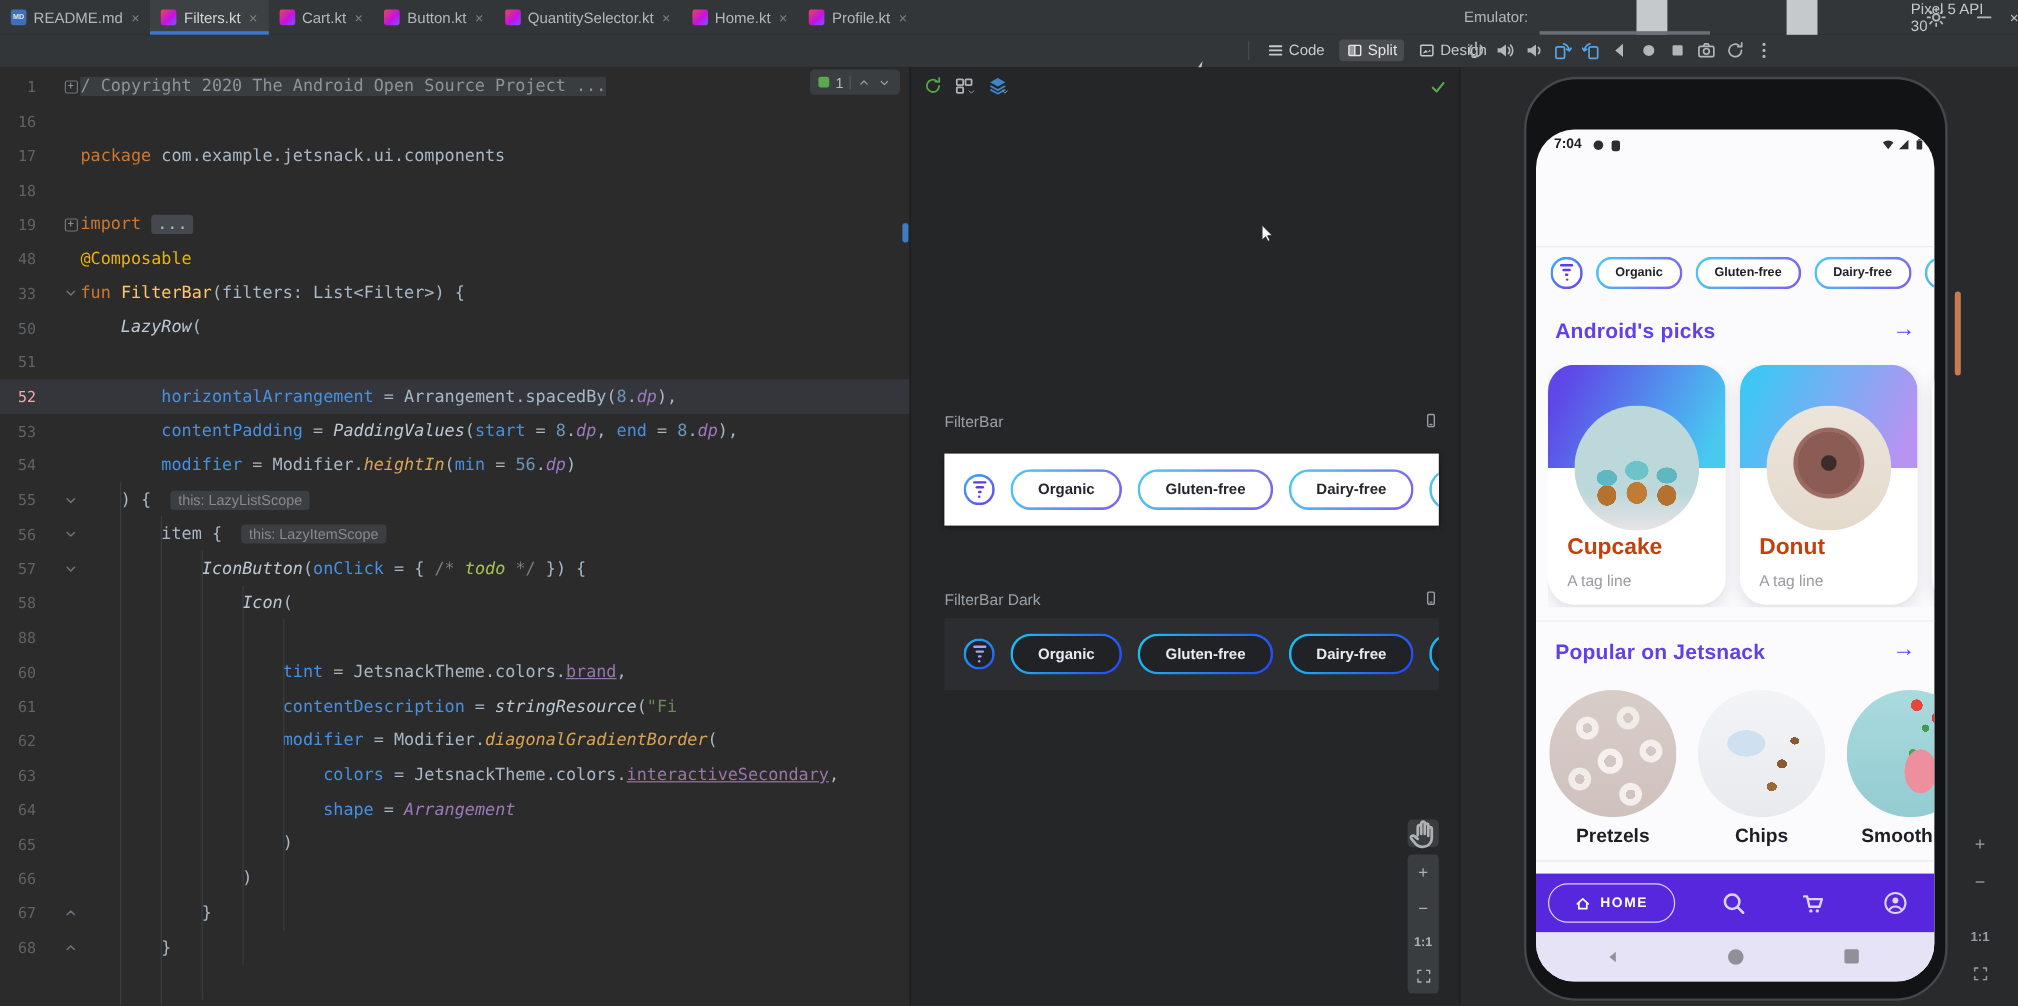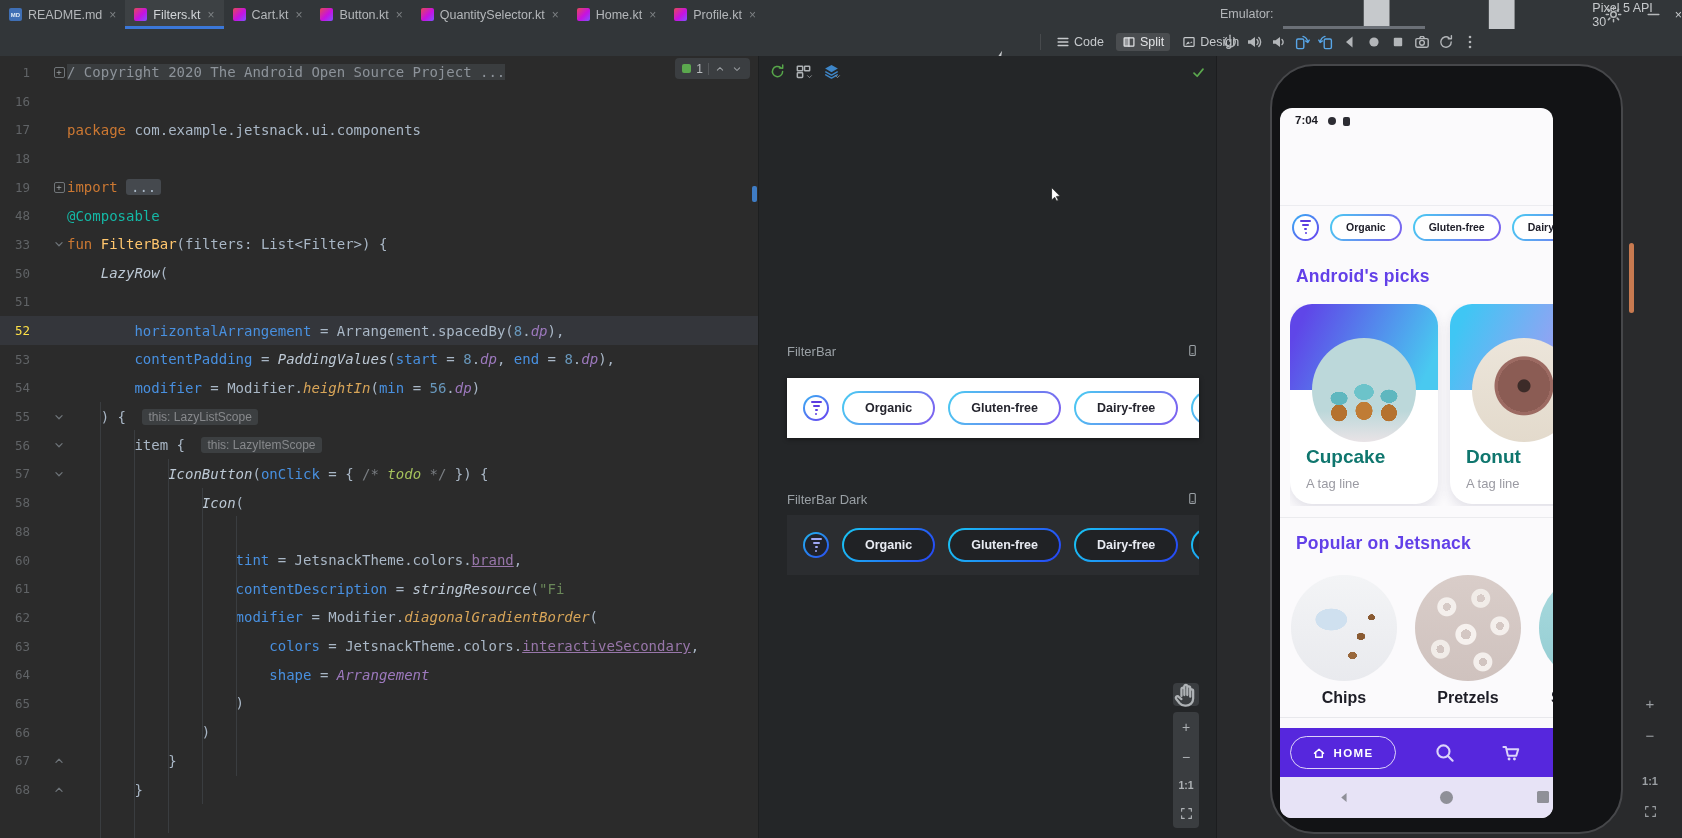--- a/index.html
+++ b/index.html
@@ -38,26 +38,26 @@
 
   
   #main{position:absolute;left:0;top:56px;width:1682px;height:782px}
 
   
   #editor{position:absolute;left:0;top:0;width:758px;height:782px;background:#2B2B2B;overflow:hidden}
   #code{position:absolute;left:0;top:2px;width:758px}
   .crow{height:28.7px;display:flex;align-items:center;white-space:pre;font-family:"DejaVu Sans Mono",monospace;font-size:14px}
   .crow.hl{background:#34363b}
   .lnum{width:30px;text-align:right;color:#606366;font-size:12.5px;flex:none}
-  .crow.hl .lnum{color:#fde047}
+  .crow.hl .lnum{color:#fca5a5}
   .fslot{width:14px;height:14px;margin-left:22px;flex:none;color:#6e7479;display:flex;align-items:center;justify-content:center}
   .pbox{width:11px;height:11px;border:1px solid #707579;border-radius:2px;font-size:9px;line-height:9px;color:#9aa0a4;text-align:center;box-sizing:border-box}
   .ctext{flex:none;padding-left:1px}
   .ctext span{font-family:"DejaVu Sans Mono",monospace}
-  .k{color:#CC7832}.t{color:#A9B7C6}.f{color:#FFC66D}.a{color:#14b8a6}
+  .k{color:#CC7832}.t{color:#A9B7C6}.f{color:#FFC66D}.a{color:#eab308}
   .p{color:#9876AA}.pi{color:#9D79BE;font-style:italic}.pu{color:#9876AA;text-decoration:underline}
   .b{color:#4890E0}.n{color:#6897BB}.it{color:#BCC8D4;font-style:italic}
   .oi{color:#D8A558;font-style:italic}.g{color:#7A7E83}.gi{color:#A5C25C;font-style:italic}
   .str{color:#6A8759}
   .fold1{background:#3a3d3f;color:#8d939a}
   .fb{background:#45494e;border-radius:3px;padding:0 5px;color:#a9b7c6}
   .hint{font-family:"Liberation Sans",sans-serif;font-size:12px;background:#3c3f41;color:#87898c;border-radius:3px;padding:1px 6px;margin-left:8px}
   .iguide{position:absolute;width:1px;background:#3a3d40}
   #inspect{position:absolute;right:8px;top:2px;height:21px;background:#3b3e41;border-radius:4px;display:flex;align-items:center;gap:5px;padding:0 7px}
   #inspect .gbadge{width:9px;height:9px;border-radius:2px;background:#5ba84e}
@@ -91,21 +91,21 @@
   #pvzgroup{position:absolute;left:414px;top:656px;width:26px;height:116px;background:#3a3d40;border-radius:4px;
             display:flex;flex-direction:column;align-items:center;justify-content:space-around;color:#aeb2b5}
   .zi{font-size:14px;line-height:14px}
   .zlabel{font-size:10.5px;font-weight:bold}
   #pv-cursor{position:absolute;left:292px;top:128px;width:14px;height:20px}
   #pv-check{position:absolute;left:432px;top:9px;width:15px;height:15px;color:#5ba84e}
 
   
   #device{position:absolute;left:1216px;top:0;width:466px;height:782px;background:#292a2c;border-left:1px solid #1c1d1f}
   #phone{position:absolute;left:53px;top:8px;width:353px;height:770px;background:#121315;border:2px solid #46474a;border-radius:44px;box-sizing:border-box}
-  #screen{position:absolute;left:8px;top:42px;width:273px;height:710px;background:#fbfafc;border-radius:12px;overflow:hidden}
+  #screen{position:absolute;left:8px;top:42px;width:332px;height:710px;background:#fbfafc;border-radius:32px;overflow:hidden}
   
   #statusbar{position:absolute;left:0;top:0;width:332px;height:26px}
   #st-time{position:absolute;left:15px;top:6px;font-size:11.5px;font-weight:bold;color:#1b1b22}
   .st-glyph{position:absolute;top:9px;background:#2c2c33}
   #st-c1{left:48px;width:8px;height:8px;border-radius:50%}
   #st-c2{left:63px;width:7px;height:9px;border-radius:2px}
   .st-r{position:absolute;top:7px;width:11px;height:11px;color:#2c2c33}
   
   #delivery{position:absolute;left:0;top:26px;width:332px;height:71px}
   #delivery .txt{position:absolute;left:28px;top:30px;font-size:15px;font-weight:bold;color:#17171f;letter-spacing:.1px}
@@ -117,21 +117,21 @@
          font-size:10.5px;font-weight:bold;color:#20202b;flex:none;box-sizing:border-box;
          background:linear-gradient(#fff,#fff) padding-box,linear-gradient(120deg,var(--cg1),var(--cg2)) border-box}
   .afunnel{width:27px;height:27px}
   
   .sectitle{position:absolute;left:16px;font-size:17.5px;font-weight:bold;color:var(--accent);letter-spacing:.2px}
   .secarrow{position:absolute;left:297px;font-size:19px;color:var(--accent);font-weight:bold}
   #cards{position:absolute;left:10px;top:196px;width:322px;height:202px;display:flex;gap:12px;overflow:hidden}
   .card{width:148px;height:200px;background:#fff;border-radius:22px;box-shadow:0 5px 12px rgba(40,40,80,.12);overflow:hidden;flex:none;position:relative}
   .chead{position:absolute;left:0;top:0;width:148px;height:86px}
   .cphoto{position:absolute;top:34px;left:22px;width:104px;height:104px;border-radius:50%}
-  .cname{position:absolute;top:142px;left:16px;font-size:19px;font-weight:bold;color:#0f766e}
+  .cname{position:absolute;top:142px;left:16px;font-size:19px;font-weight:bold;color:#c2410c}
   .ctag{position:absolute;top:172px;left:16px;font-size:13px;color:#9a9aa2}
   #div2{position:absolute;left:0;top:409px;width:332px;height:1px;background:#ebebee}
   #popular{position:absolute;left:11px;top:467px;width:321px;height:140px;display:flex;gap:18px;overflow:hidden}
   .pitem{width:106px;flex:none;text-align:center}
   .pcirc{width:106px;height:106px;border-radius:50%}
   .pname{margin-top:8px;font-size:16px;font-weight:bold;color:#1d1d26;white-space:nowrap}
   #div3{position:absolute;left:0;top:609px;width:332px;height:1px;background:#e8e8ec}
   
   .ph-cupcake{background:
       radial-gradient(14px 11px at 26% 58%,#5fb7bf 60%,transparent 62%),
@@ -588,26 +588,26 @@
               <div class="ctag">A tag line</div>
             </div>
             <div class="card"></div>
           </div>
 
         <div id="div2"></div>
         <span class="sectitle" style="top:425px">Popular on Jetsnack</span>
         <span class="secarrow" style="top:423px">→</span>
         <div id="popular">
             <div class="pitem">
+              <div class="pcirc ph-pretzels"></div>
+              <div class="pname">Pretzels</div>
+            </div>
+            <div class="pitem">
               <div class="pcirc ph-chips"></div>
               <div class="pname">Chips</div>
-            </div>
-            <div class="pitem">
-              <div class="pcirc ph-pretzels"></div>
-              <div class="pname">Pretzels</div>
             </div>
             <div class="pitem">
               <div class="pcirc ph-smoothie"></div>
               <div class="pname">Smoothies</div>
             </div>
           </div>
         <div id="div3"></div>
 
         <div id="appnav">
           <div id="homepill">

